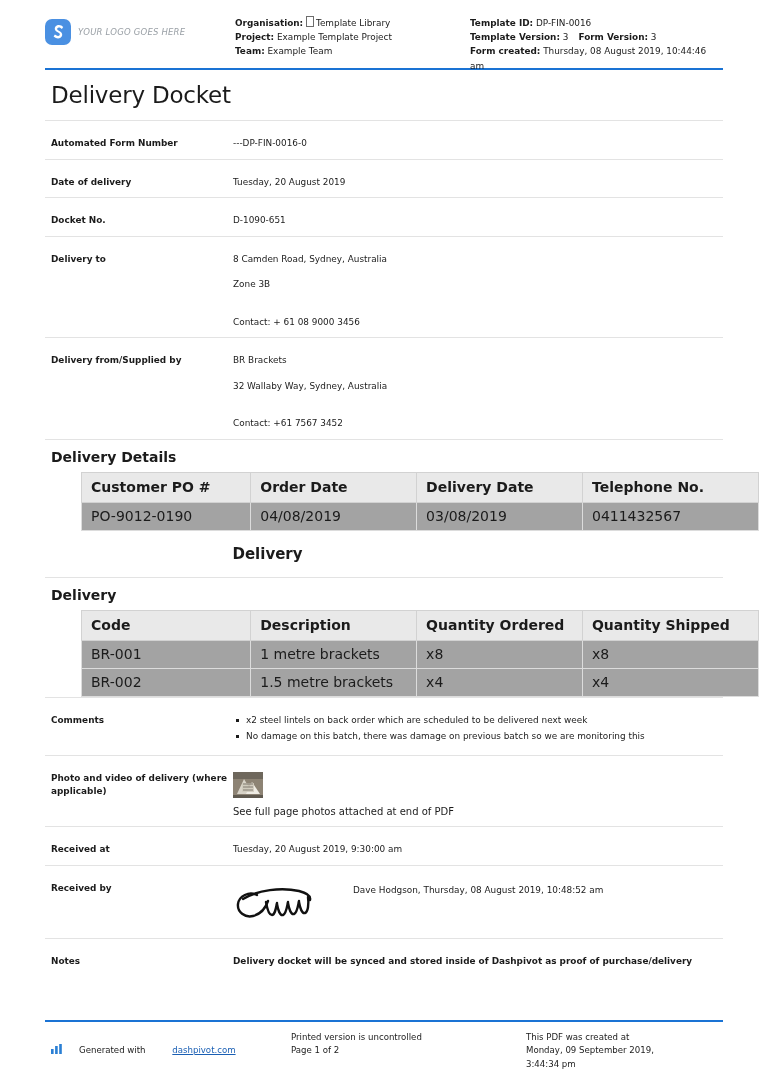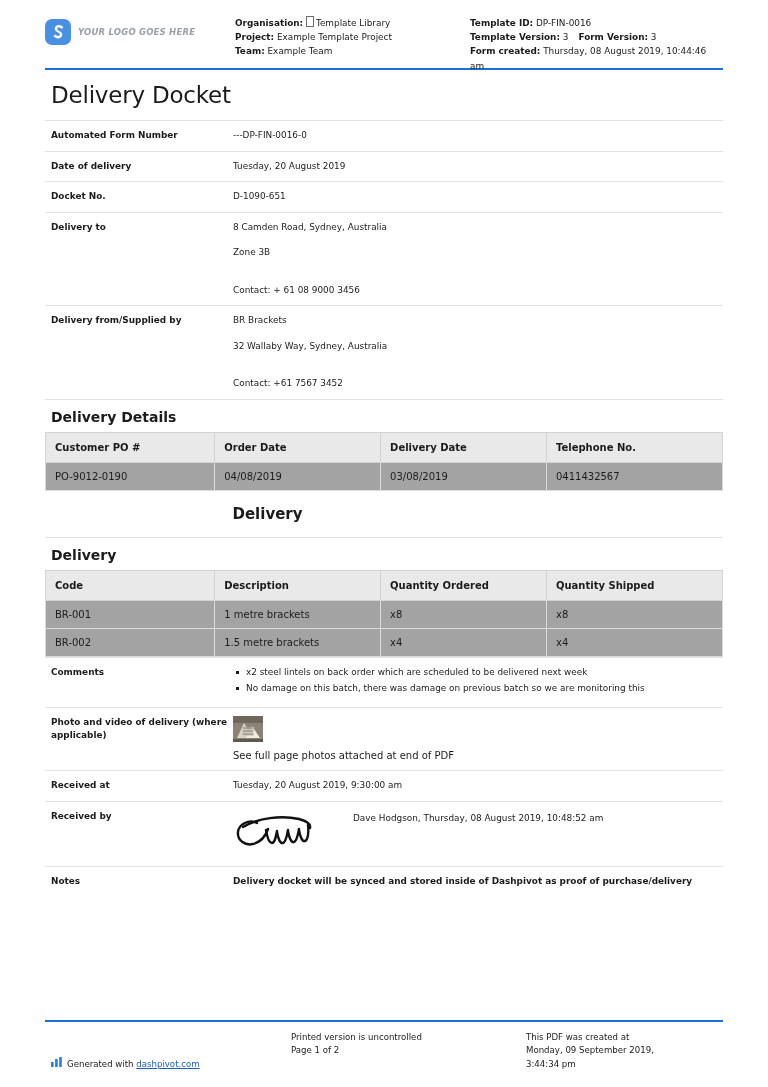--- a/index.html
+++ b/index.html
@@ -43,21 +43,21 @@
     height: 26px;
     border-radius: 7px;
     background: #4a90e2;
     position: relative;
     flex: 0 0 26px;
   }
   .logo-mark svg { position: absolute; left: 0; top: 0; }
   .logo-text {
     font-size: 8.5px;
     font-style: italic;
-    font-weight: bold;
+    font-weight: normal;
     color: #9aa0a6;
     letter-spacing: .2px;
     margin-left: 7px;
     white-space: nowrap;
   }
   .meta-col {
     font-size: 8.9px;
     line-height: 14.2px;
     color: #1b1b1b;
   }
@@ -92,21 +92,21 @@
   
   .kv-table {
     width: 100%;
     border-collapse: collapse;
     table-layout: fixed;
   }
   .kv-table tr { border-top: 1px solid #e3e3e3; }
   .kv-table tr:first-child { border-top: 1px solid #e3e3e3; }
   .kv-table td {
     vertical-align: top;
-    padding: 8px 0 8px 0;
+    padding: 16px 0 8px 0;
     font-size: 8.9px;
     line-height: 13.5px;
   }
   .kv-table td.k {
     width: 180px;
     font-weight: bold;
     padding-left: 6px;
   }
   .kv-table td.v { padding-left: 2px; }
   .v-line { margin: 0 0 12px 0; }
@@ -119,21 +119,22 @@
     font-weight: bold;
     padding: 9px 0 7px 6px;
     border-top: 1px solid #e3e3e3;
   }
 
   
   .data-table {
     width: 100%;
     border-collapse: collapse;
     table-layout: fixed;
-    font-size: 10px;
+    font-size: 14px;
+    margin-left: 36px;
   }
   .data-table th {
     background: #e9e9e9;
     border: 1px solid #d2d2d2;
     text-align: left;
     font-weight: bold;
     padding: 8px 0 8px 9px;
     line-height: 13px;
   }
   .data-table td {
@@ -208,21 +209,21 @@
     border: 0;
     border-top: 2.2px solid #1a73d4;
     margin: 0 0 9px 0;
   }
   .footer-cols {
     display: flex;
     font-size: 8.6px;
     line-height: 13.5px;
     color: #1b1b1b;
   }
-  .fc1 { flex: 0 0 240px; display: flex; align-items: flex-end; padding-left: 6px; }
+  .fc1 { flex: 0 0 240px; display: flex; align-items: center; padding-left: 6px; gap: 12px; }
   .fc2 { flex: 0 0 235px; }
   .fc3 { flex: 1 1 auto; }
   .bars-icon { margin-right: 5px; flex: 0 0 auto; padding-top: 1px; }
   .link {
     color: #1a5fb4;
     text-decoration: underline;
   }
 </style>
 </head>
 <body>

